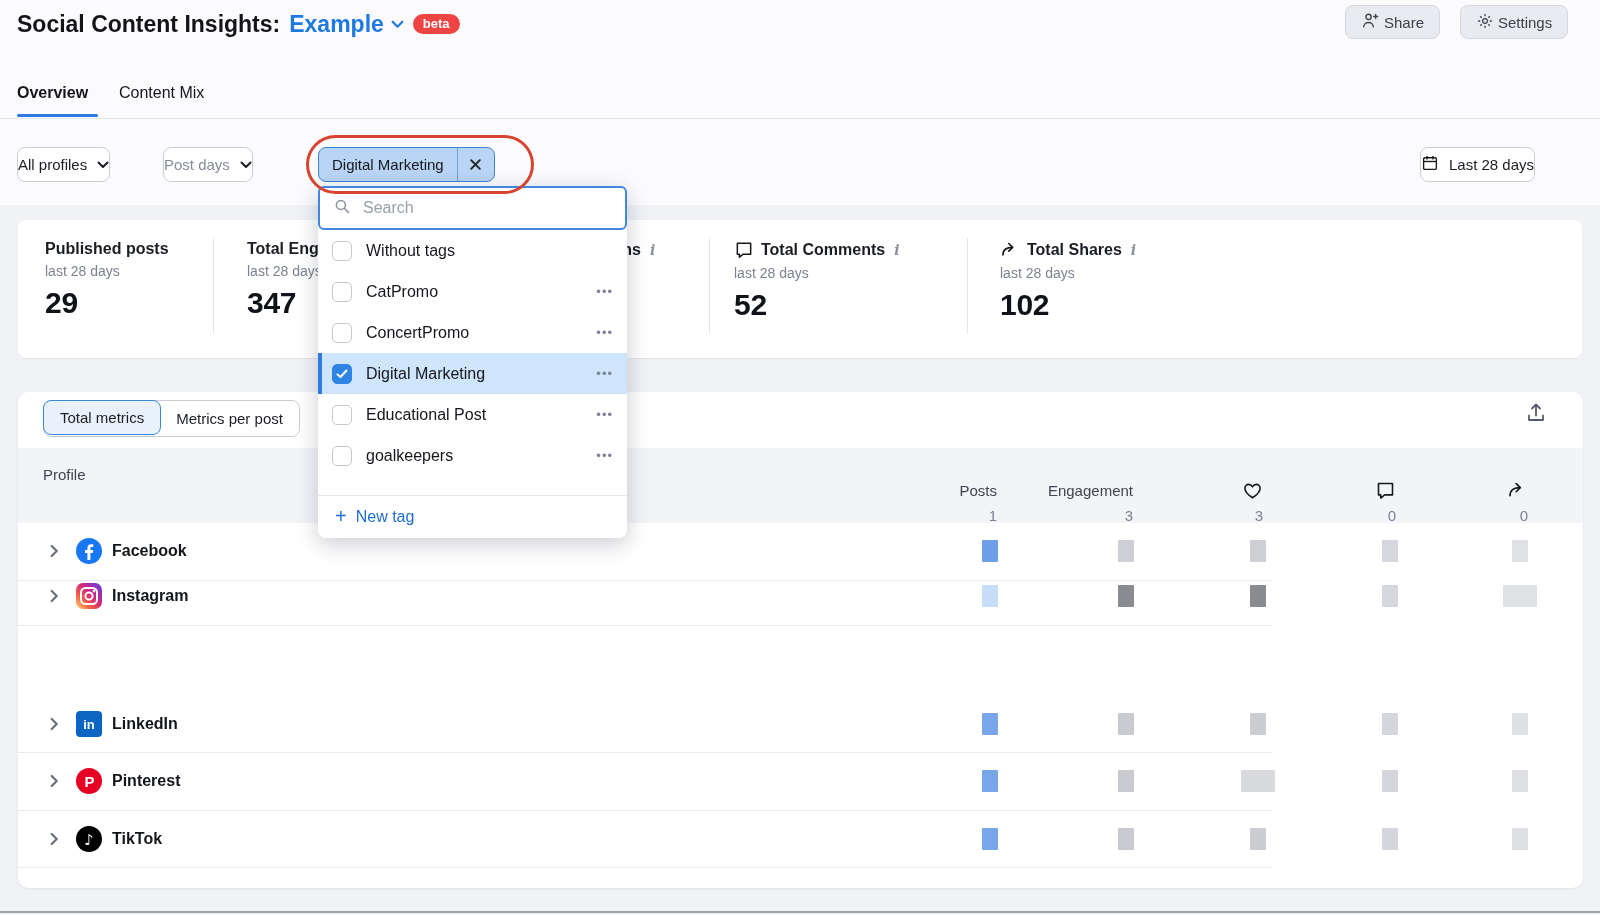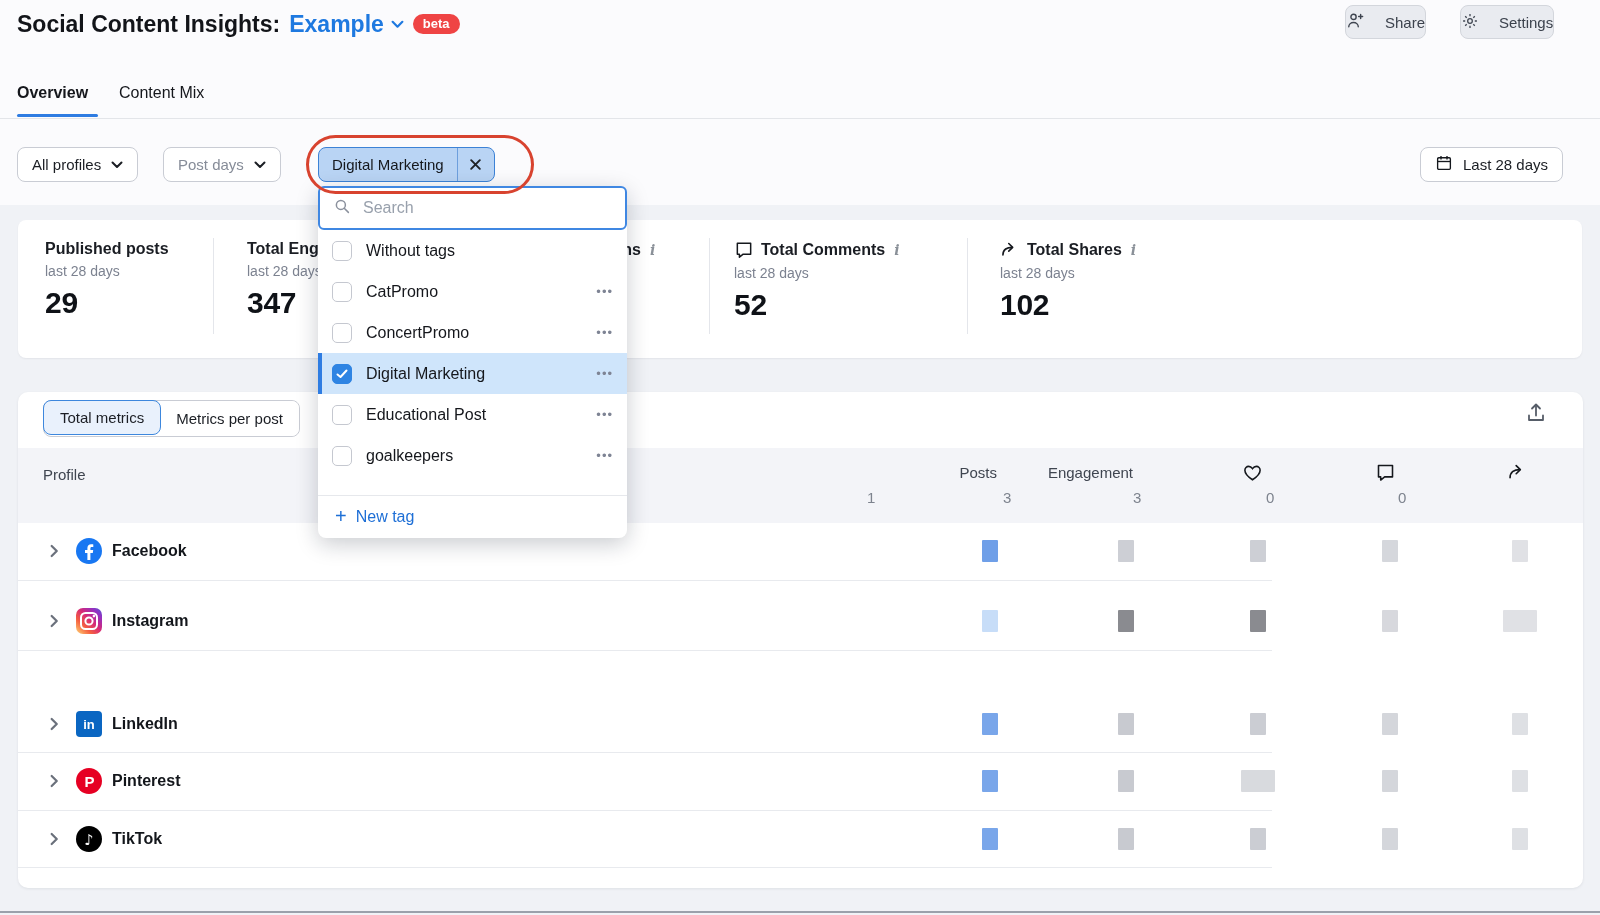--- a/index.html
+++ b/index.html
@@ -6,33 +6,33 @@
   body{width:1600px;height:915px;font-family:"Liberation Sans",sans-serif;background:#fbfbfd;position:relative;overflow:hidden;-webkit-font-smoothing:antialiased}
   #app{position:absolute;inset:0}
   .main-bg{position:absolute;left:0;top:205px;width:1600px;height:710px;background:#f0f2f6}
   .bottom-edge{position:absolute;left:0;top:911px;width:1600px;height:2px;background:#9aa1ab;z-index:20}
 
   
   .titlebar{position:absolute;left:17px;top:4px;height:40px;display:flex;align-items:center;gap:9px;z-index:5}
   .page-title{font-size:23px;font-weight:700;color:#121419}
   .project-picker{display:flex;align-items:center;gap:7px;font-size:23px;font-weight:700;color:#1e79e0;cursor:pointer}
   .beta-pill{background:#ef4444;color:#fff;font-size:13px;font-weight:700;padding:3px 10px 4px;border-radius:20px;line-height:1}
-  .btn-gray{position:absolute;top:5px;height:34px;border:1px solid #d3d6dc;background:#e9ebf0;border-radius:8px;display:flex;align-items:center;gap:20px;padding:0 0;font-size:15px;font-weight:500;color:#3c424d;box-sizing:border-box;cursor:pointer;z-index:5}
+  .btn-gray{position:absolute;top:5px;height:34px;border:1px solid #d3d6dc;background:#e9ebf0;border-radius:8px;display:flex;align-items:center;gap:4px;padding:0 15px;font-size:15px;font-weight:500;color:#3c424d;box-sizing:border-box;cursor:pointer;z-index:5}
   .btn-share{left:1345px}
   .btn-settings{left:1460px}
 
   
   .tab{position:absolute;top:84px;font-size:16px;color:#15171c;cursor:pointer;z-index:5}
   .tab-overview{left:17px;font-weight:600}
   .tab-contentmix{left:119px;font-weight:400}
   .tab-underline{position:absolute;left:17px;top:114px;width:81px;height:3px;background:#2e7ce2;border-radius:2px;z-index:5}
   .tabs-divider{position:absolute;left:0;top:118px;width:1600px;height:1px;background:#e3e5e9}
 
   
-  .filter-btn{position:absolute;top:147px;height:35px;border:1px solid #c9ccd4;border-radius:8px;background:#fff;display:flex;align-items:center;gap:10px;padding:0 14px;font-size:15px;color:#1b1e24;box-sizing:border-box;cursor:pointer;z-index:5}
+  .filter-btn{position:absolute;top:147px;height:35px;border:1px solid #c9ccd4;border-radius:8px;background:#fff;display:flex;align-items:center;gap:10px;padding:0 0;font-size:15px;color:#1b1e24;box-sizing:border-box;cursor:pointer;z-index:5}
   .btn-profiles{left:17px}
   .btn-posttypes{left:163px;color:#868c98}
   .btn-posttypes .chev{color:#1b1e24}
   .btn-date{left:1420px}
   .chev{display:flex;align-items:center}
 
   .tag-chip{position:absolute;left:318px;top:147px;height:35px;display:flex;align-items:stretch;border:1px solid #3c82d6;border-radius:8px;background:#b9d4f4;box-sizing:border-box;overflow:hidden;z-index:5}
   .tag-chip .lab{display:flex;align-items:center;padding:0 13px;font-size:15px;color:#15181d}
   .tag-chip .sep{width:1px;background:#6d9fdd}
   .tag-chip .close{width:36px;display:flex;align-items:center;justify-content:center;cursor:pointer}
@@ -68,21 +68,21 @@
   
   .table-card{position:absolute;left:18px;top:392px;width:1565px;height:496px;background:#fff;border-radius:10px;box-shadow:0 1px 3px rgba(16,24,40,.08);z-index:10;overflow:hidden}
   .segments{position:absolute;left:25px;top:8px;display:flex;border:1px solid #c9ccd4;border-radius:8px}
   .seg{height:35px;display:flex;align-items:center;padding:0 16px;font-size:15px;color:#1b1e24;box-sizing:border-box;background:#fff;cursor:pointer;white-space:nowrap}
   .seg.active{background:#e9f1fc;border:1px solid #3d87dd;border-radius:8px;margin:-1px;position:relative;z-index:2}
   .seg:last-child{border-radius:0 8px 8px 0}
   .export-btn{position:absolute;left:1503px;top:6px;width:30px;height:30px;display:flex;align-items:center;justify-content:center;cursor:pointer}
 
   .thead{position:absolute;left:0;top:56px;width:1565px;height:75px;background:#f3f4f8;box-sizing:border-box}
   .profile-h{position:absolute;left:25px;top:18px;font-size:15px;color:#3f4550}
-  .col-cell{position:absolute;top:12px;width:130px;text-align:left}
+  .col-cell{position:absolute;top:30px;width:130px;text-align:right}
   .col-cell .c1{height:24px;display:flex;justify-content:flex-end;align-items:center;font-size:15px;color:#3f4550}
   .col-cell .c2{font-size:15px;color:#7d838e;margin-top:5px}
 
   .prow{position:absolute;left:0;width:1254px;height:57.5px;border-bottom:1px solid #e8eaee;box-sizing:border-box;cursor:pointer}
   .prow .chevr{position:absolute;left:32px;top:50%;transform:translateY(-50%);display:flex}
   .prow .picon{position:absolute;left:58px;top:50%;transform:translateY(-50%);width:26px;height:26px}
   .prow .pname{position:absolute;left:94px;top:50%;transform:translateY(-50%);font-size:16px;font-weight:700;color:#13161b;white-space:nowrap}
   .sq{position:absolute;top:17px;height:22px;border-radius:1px}
 </style>
 </head>
@@ -289,21 +289,21 @@
             <circle cx="13" cy="13" r="13" fill="#1877F2"></circle>
             <path d="M14.4 22v-7.1h2.4l.4-2.8h-2.8V10.3c0-.8.3-1.4 1.4-1.4h1.5V6.4c-.3 0-1.2-.1-2.2-.1-2.2 0-3.7 1.3-3.7 3.8v2h-2.4v2.8h2.4V22z" fill="#fff"></path>
           </svg></span>
         <span class="pname">Facebook</span>
         <span class="sq" style="left: 964px; width: 16px; background: rgb(111, 159, 232);"></span>
         <span class="sq" style="left: 1100px; width: 16px; background: rgb(205, 207, 213);"></span>
         <span class="sq" style="left: 1232px; width: 16px; background: rgb(205, 207, 213);"></span>
         <span class="sq" style="left: 1364px; width: 16px; background: rgb(213, 215, 220);"></span>
         <span class="sq" style="left: 1494px; width: 16px; background: rgb(224, 225, 229);"></span>
       </div>
-      <div class="prow" style="top: 201px; padding-left: 16px;">
+      <div class="prow" style="top: 176px; padding-left: 16px;">
         <span class="chevr">
           <svg width="9" height="14" viewBox="0 0 8 12" fill="none" stroke="#6b717c" stroke-width="2" stroke-linecap="round" stroke-linejoin="round">
             <path d="M1.5 1.5 6 6 1.5 10.5"></path>
           </svg>
         </span>
         <span class="picon"><svg width="26" height="26" viewBox="0 0 26 26">
             <defs>
               <linearGradient id="igg" x1="0" y1="1" x2="1" y2="0">
                 <stop offset="0" stop-color="#FFD776"></stop>
                 <stop offset=".3" stop-color="#F56040"></stop>

